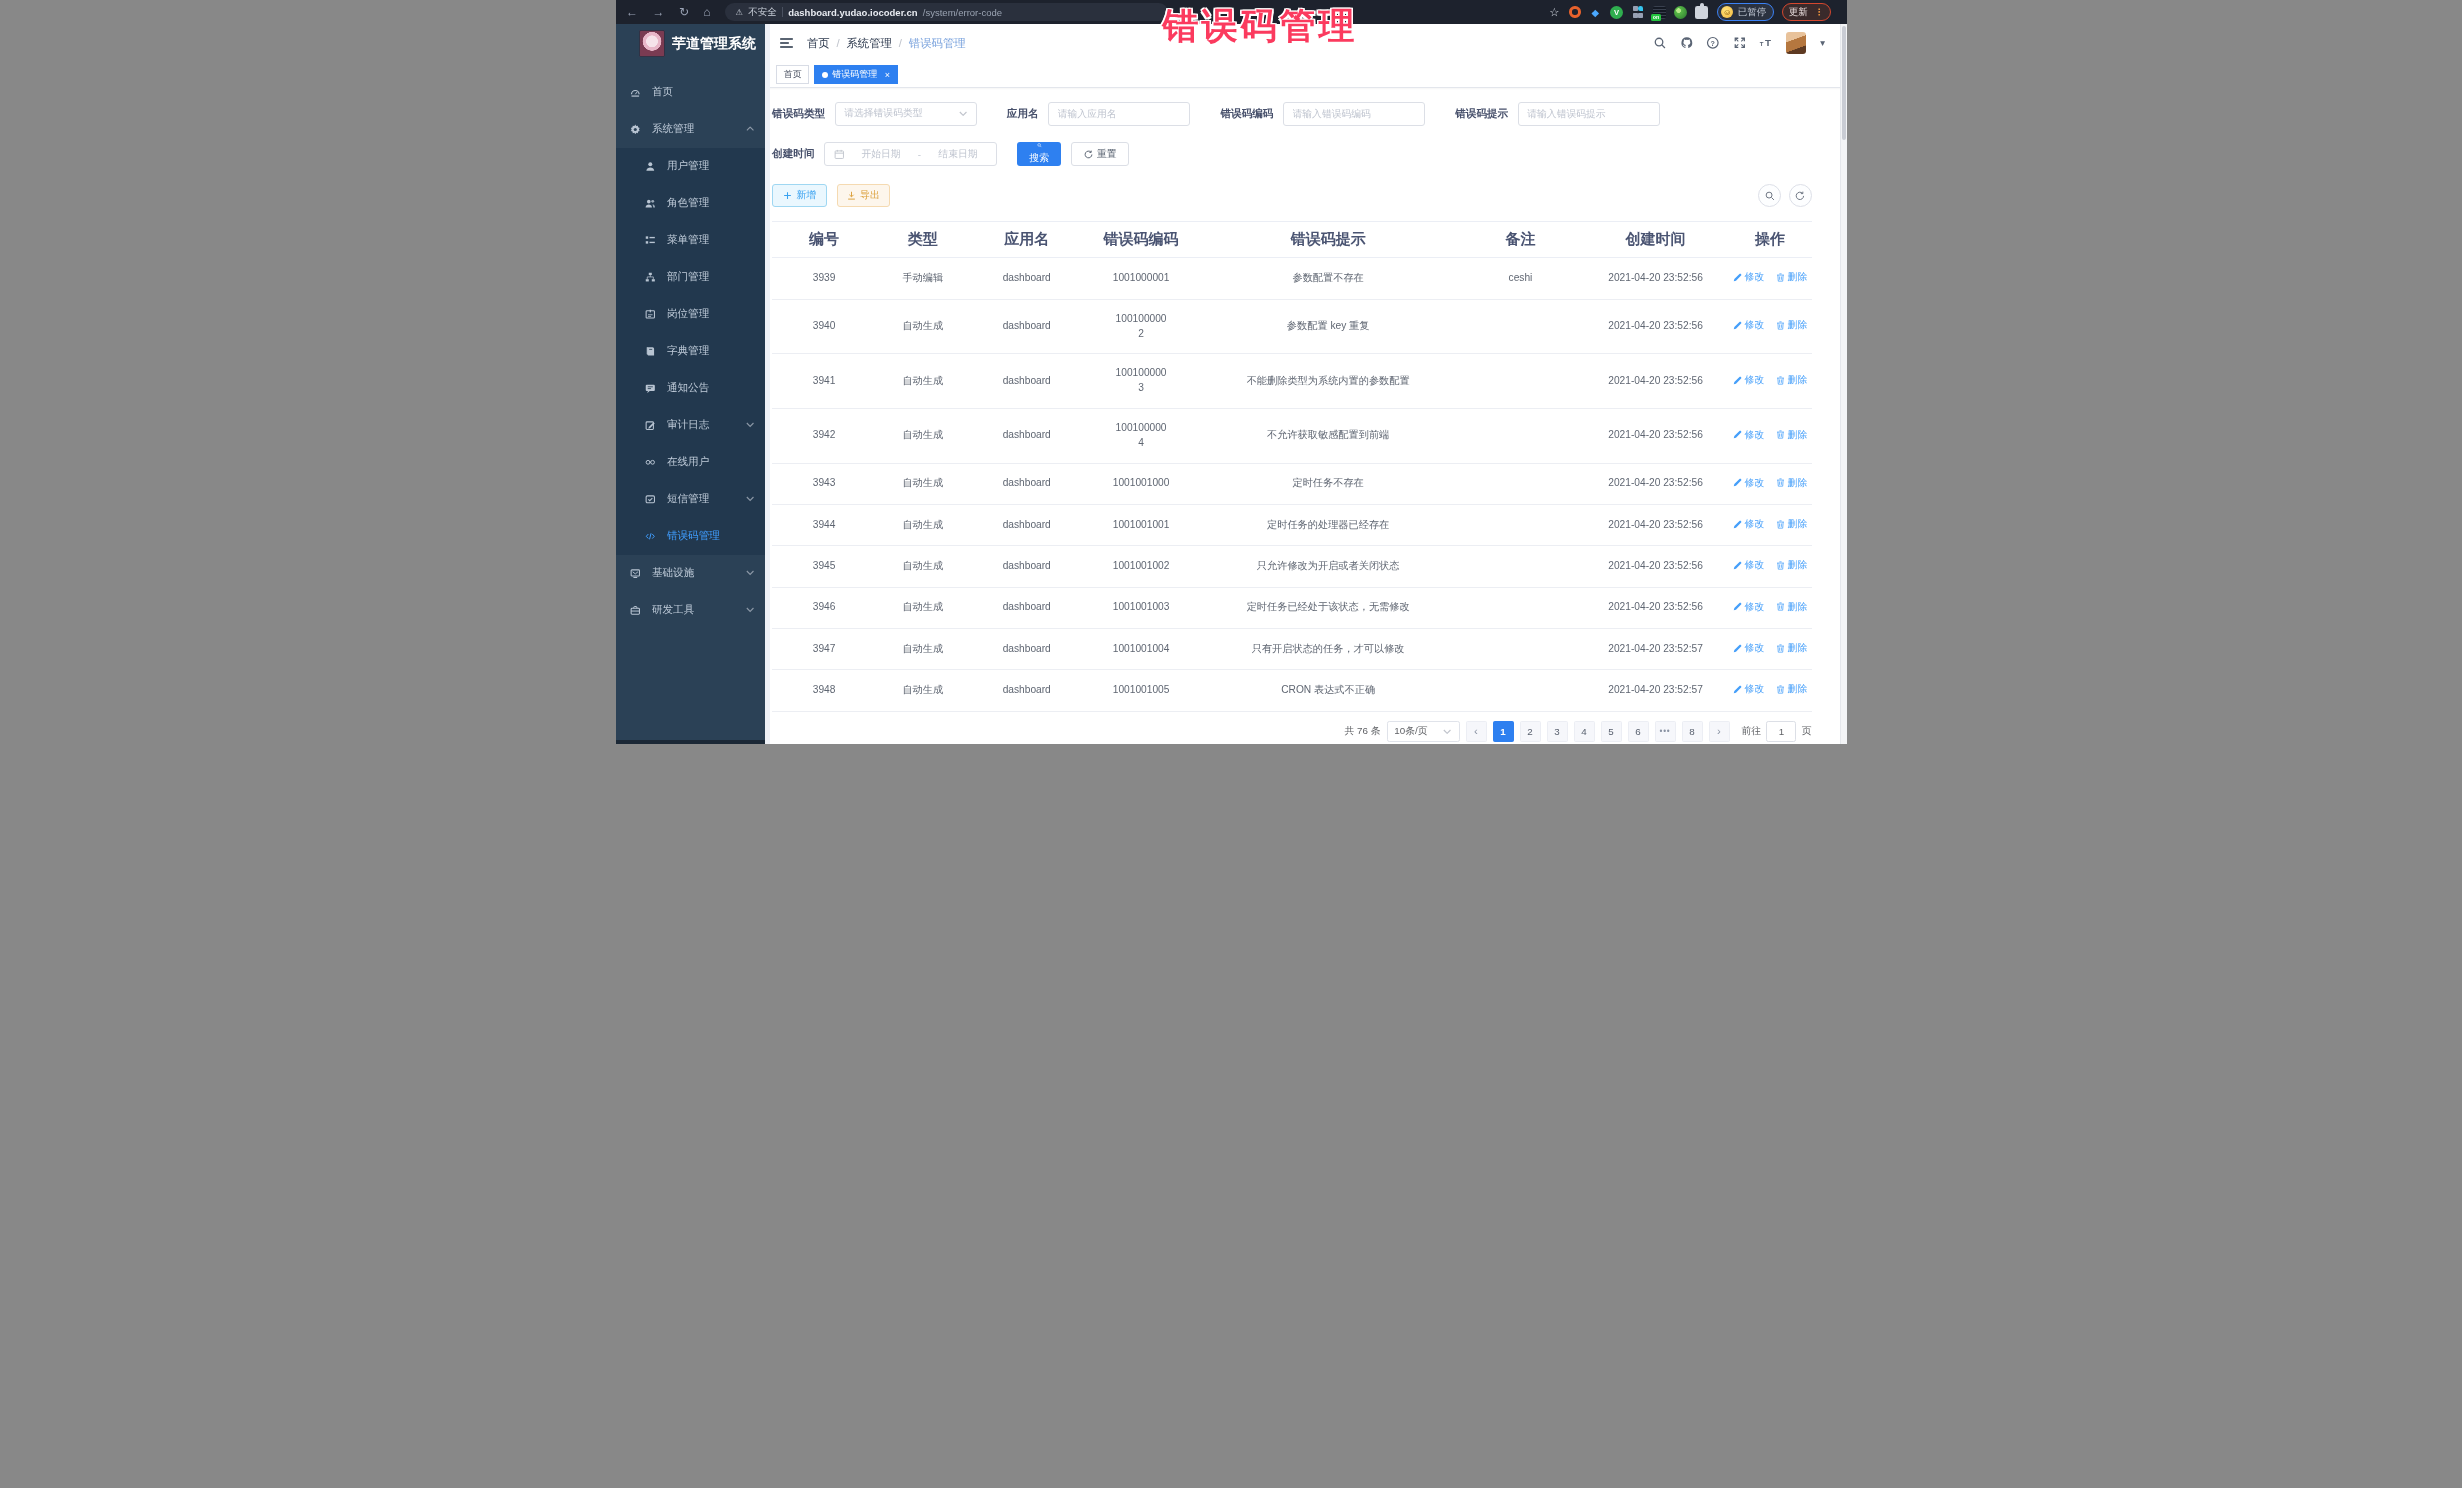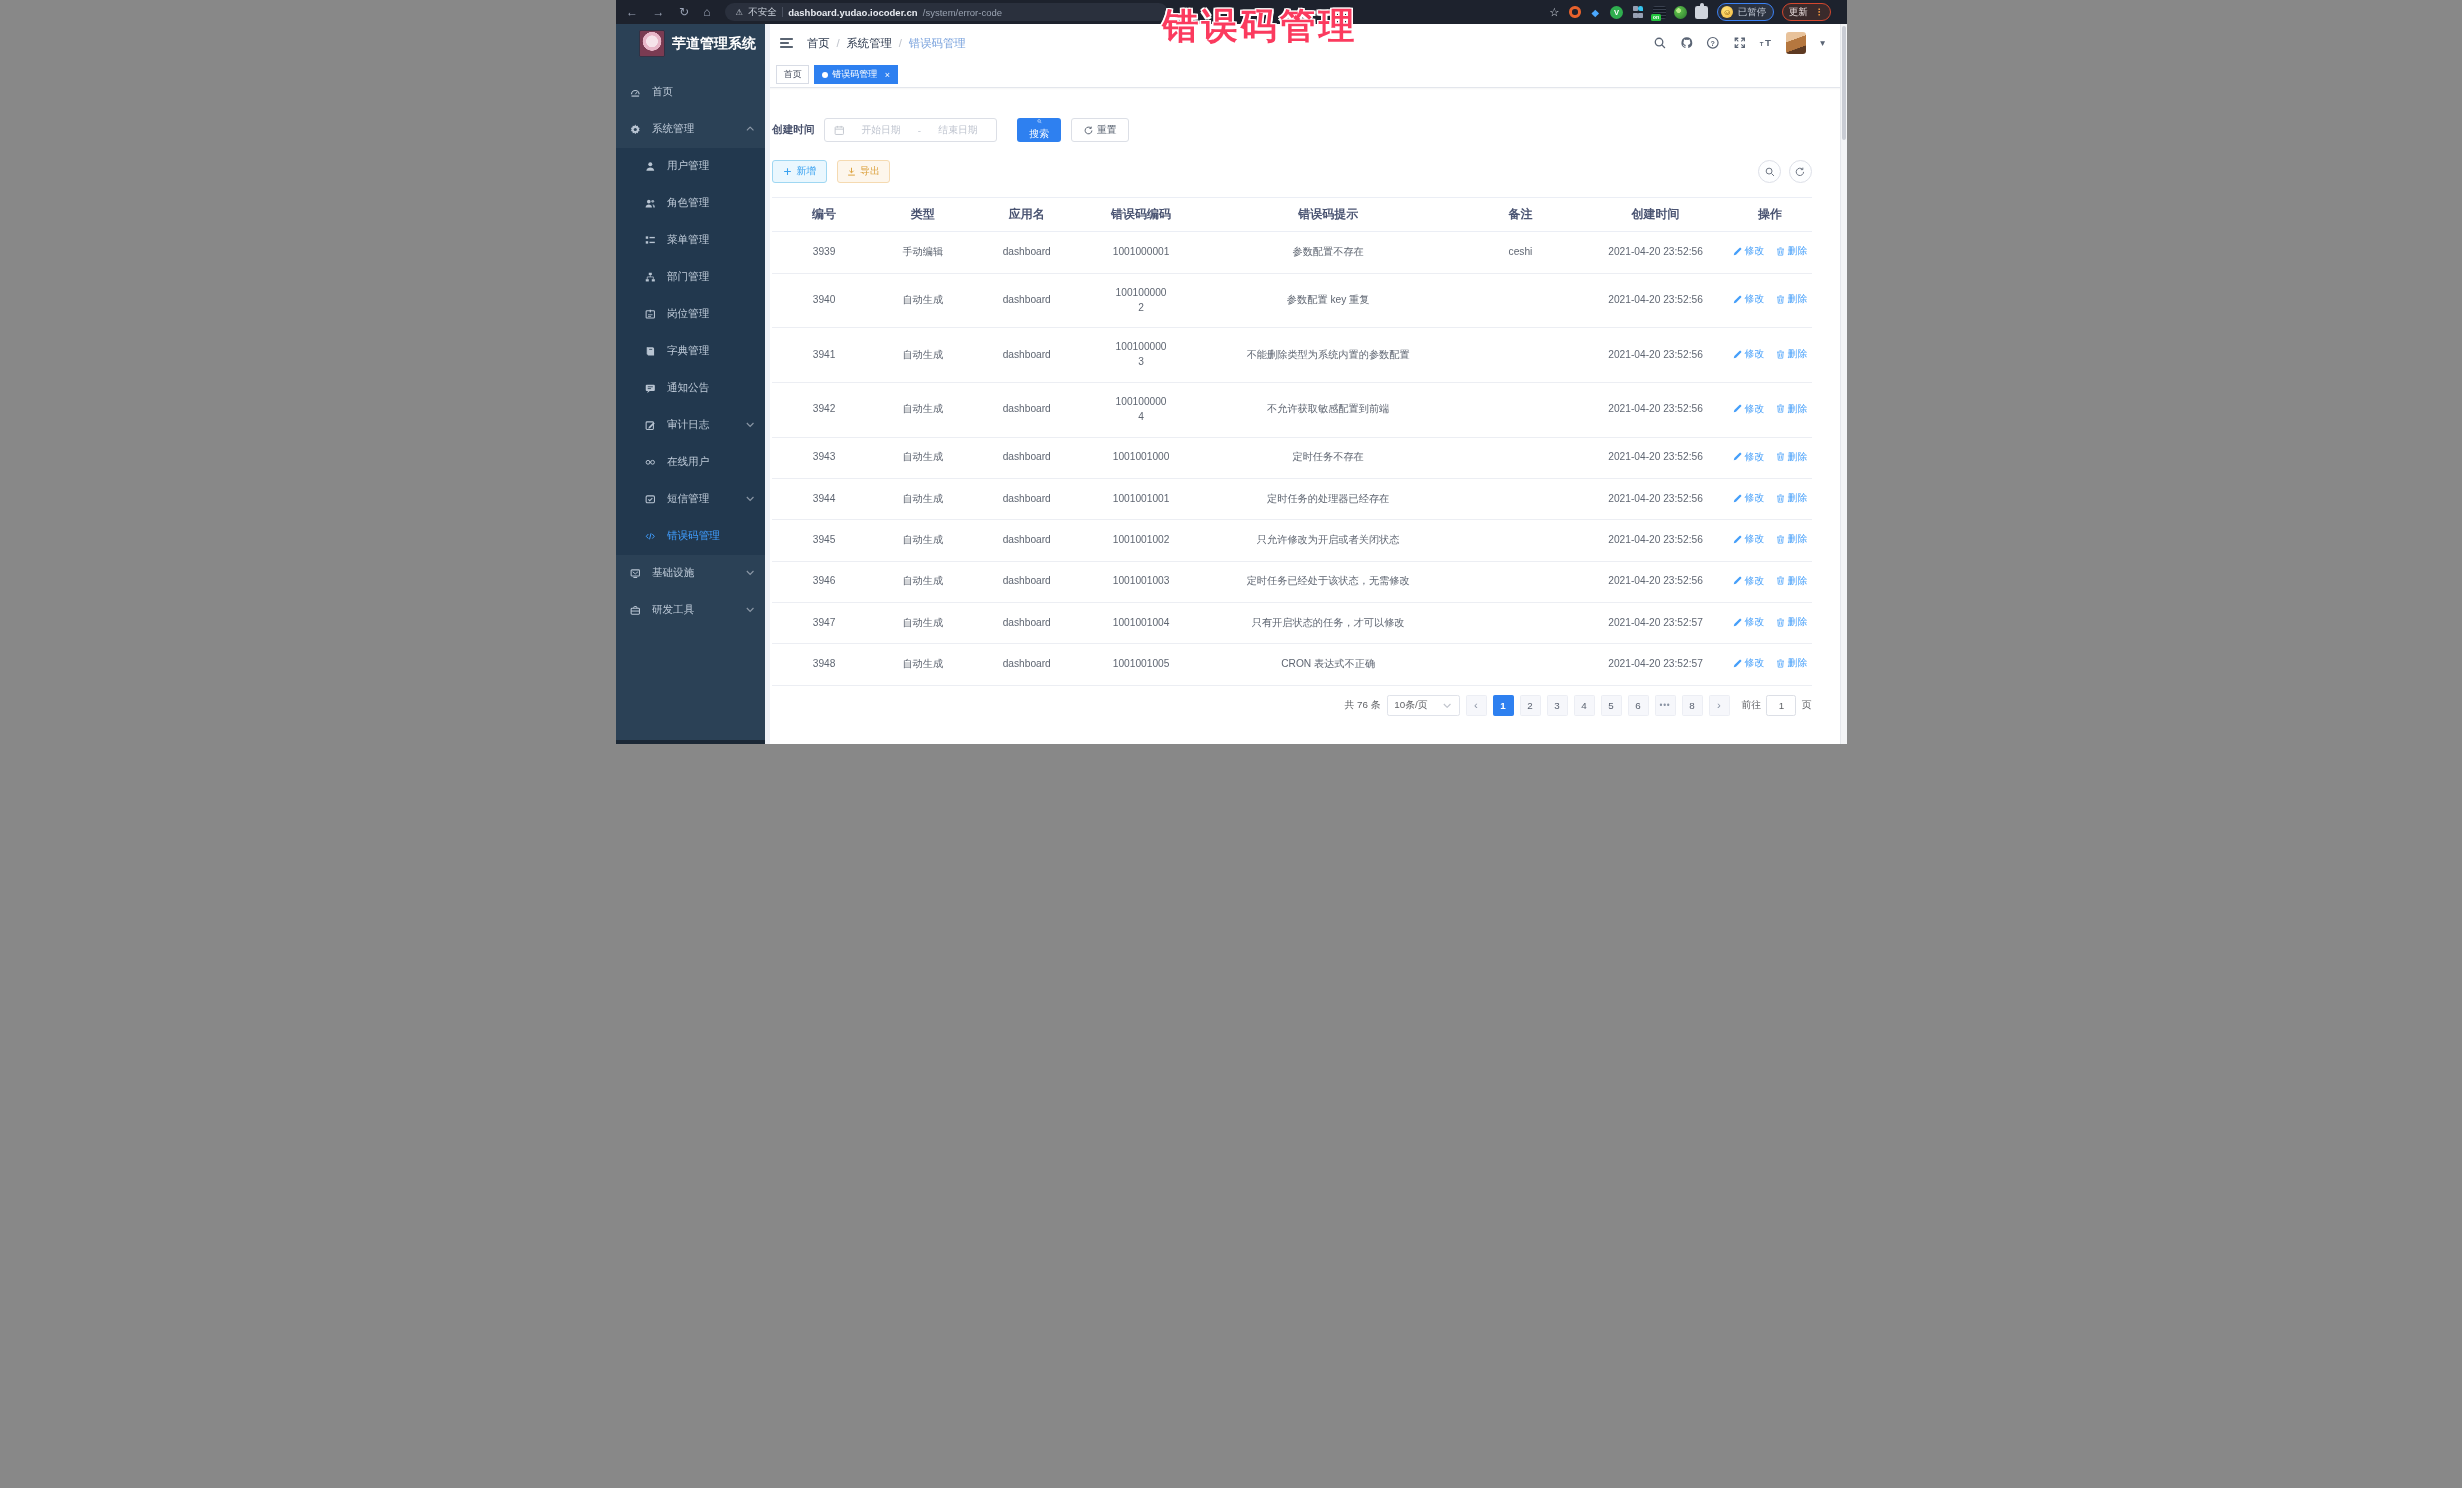--- a/index.html
+++ b/index.html
@@ -106,21 +106,21 @@
   .btn.primary { background:#2e80f0; color:#fff; margin-left:19.7px;flex-direction:column; }
   .btn.plain { background:#fff; border-color:#dcdfe6; color:#5a6472; margin-left:9.8px; }
   .toolbar { margin-top:18px; display:flex; align-items:center; }
   .btn.add { height:23px; background:#eaf7fe; border-color:#9fd7f2; color:#38a1f0; padding:0 9.8px; }
   .btn.export { height:23px; background:#fdf6ec; border-color:#f5dab1; color:#dba03c; padding:0 9px; margin-left:9.8px; }
   .toolbar .tsp { flex:1; }
   .cbtn { width:23px; height:23px; border-radius:50%; border:0.8px solid #dde0e8; background:#fdfeff; color:#6b7380; display:flex; align-items:center; justify-content:center; cursor:pointer; margin-left:7.6px; }
   .cbtn svg { width:9.8px; height:9.8px; }
 
   table.grid { width:100%; border-collapse:collapse; margin-top:13.6px; border-top:0.8px solid #ebeef5; table-layout:fixed; }
-  .grid th { padding:8.3px 3px; font-size:12px; font-weight:700; color:#4a5472; border-bottom:0.8px solid #ebeef5; text-align:center; }
+  .grid th { padding:8.3px 3px; font-size:15px; font-weight:700; color:#4a5472; border-bottom:0.8px solid #ebeef5; text-align:center; }
   .grid td { padding:12px 3px; font-size:10.2px; color:#5f6672; text-align:center; border-bottom:1.5px solid #eceef3; line-height:1.45; }
   .grid td.cell-code { white-space:pre-line; }
   .ops a { color:#459ffa; text-decoration:none; font-size:9.8px; display:inline-flex; align-items:center; gap:3px; cursor:pointer; }
   .ops a + a { margin-left:11.4px; }
   .ops svg { width:9px; height:9px; }
 
   .pagination { margin-top:9px; display:flex; align-items:center; justify-content:flex-end; gap:6px; font-size:9.8px; color:#606266; }
   .psel { width:73px; height:21px; border:0.8px solid #e0e3ea; border-radius:2.3px; display:flex; align-items:center; justify-content:space-between; padding:0 6.8px; color:#606266; cursor:pointer; background:#fff; }
   .pbtn { min-width:21px; height:21px; border:0.8px solid #eceef4; background:#f6f7fb; border-radius:1.5px; display:flex; align-items:center; justify-content:center; color:#5a6270; cursor:pointer; font-size:9.8px; padding:0 3px; }
   .pbtn.arrow { color:#8a93a3; font-size:11.4px; }
@@ -411,20 +411,45 @@
       <span class="tag">首页</span>
       <span class="tag active">
         <span class="dot"></span>
         <span>错误码管理</span>
         <span class="x">×</span>
       </span>
     </div>
 
     <div class="content">
 
+      <div class="frow">
+        <div class="fgroup">
+          <span class="flabel">错误码类型</span>
+          <div class="fld select-box">
+            <span class="ph">请选择错误码类型</span>
+            <span class="sel-caret">
+                <svg viewBox="0 0 10 6">
+                  <path d="M1 1l4 4 4-4" fill="none" stroke="currentColor" stroke-width="1.4"></path>
+                </svg>
+              </span>
+          </div>
+        </div>
+        <div class="fgroup">
+          <span class="flabel">应用名</span>
+          <input class="fld" placeholder="请输入应用名" style="">
+        </div>
+        <div class="fgroup">
+          <span class="flabel">错误码编码</span>
+          <input class="fld" placeholder="请输入错误码编码" style="">
+        </div>
+        <div class="fgroup" style="margin-right:0;">
+          <span class="flabel">错误码提示</span>
+          <input class="fld" placeholder="请输入错误码提示" style="">
+        </div>
+      </div>
 
       <div class="frow frow2">
         <div class="fgroup">
           <span class="flabel">创建时间</span>
           <div class="fld date-box">
             <span class="cal">
                 <svg viewBox="0 0 14 14">
                   <rect x="1.5" y="2.5" width="11" height="10" rx="1" fill="none" stroke="currentColor" stroke-width="1.2"></rect>
                   <path d="M1.5 5.5h11M4.5 1.2v2.4M9.5 1.2v2.4" stroke="currentColor" stroke-width="1.2" fill="none"></path>
                 </svg>

